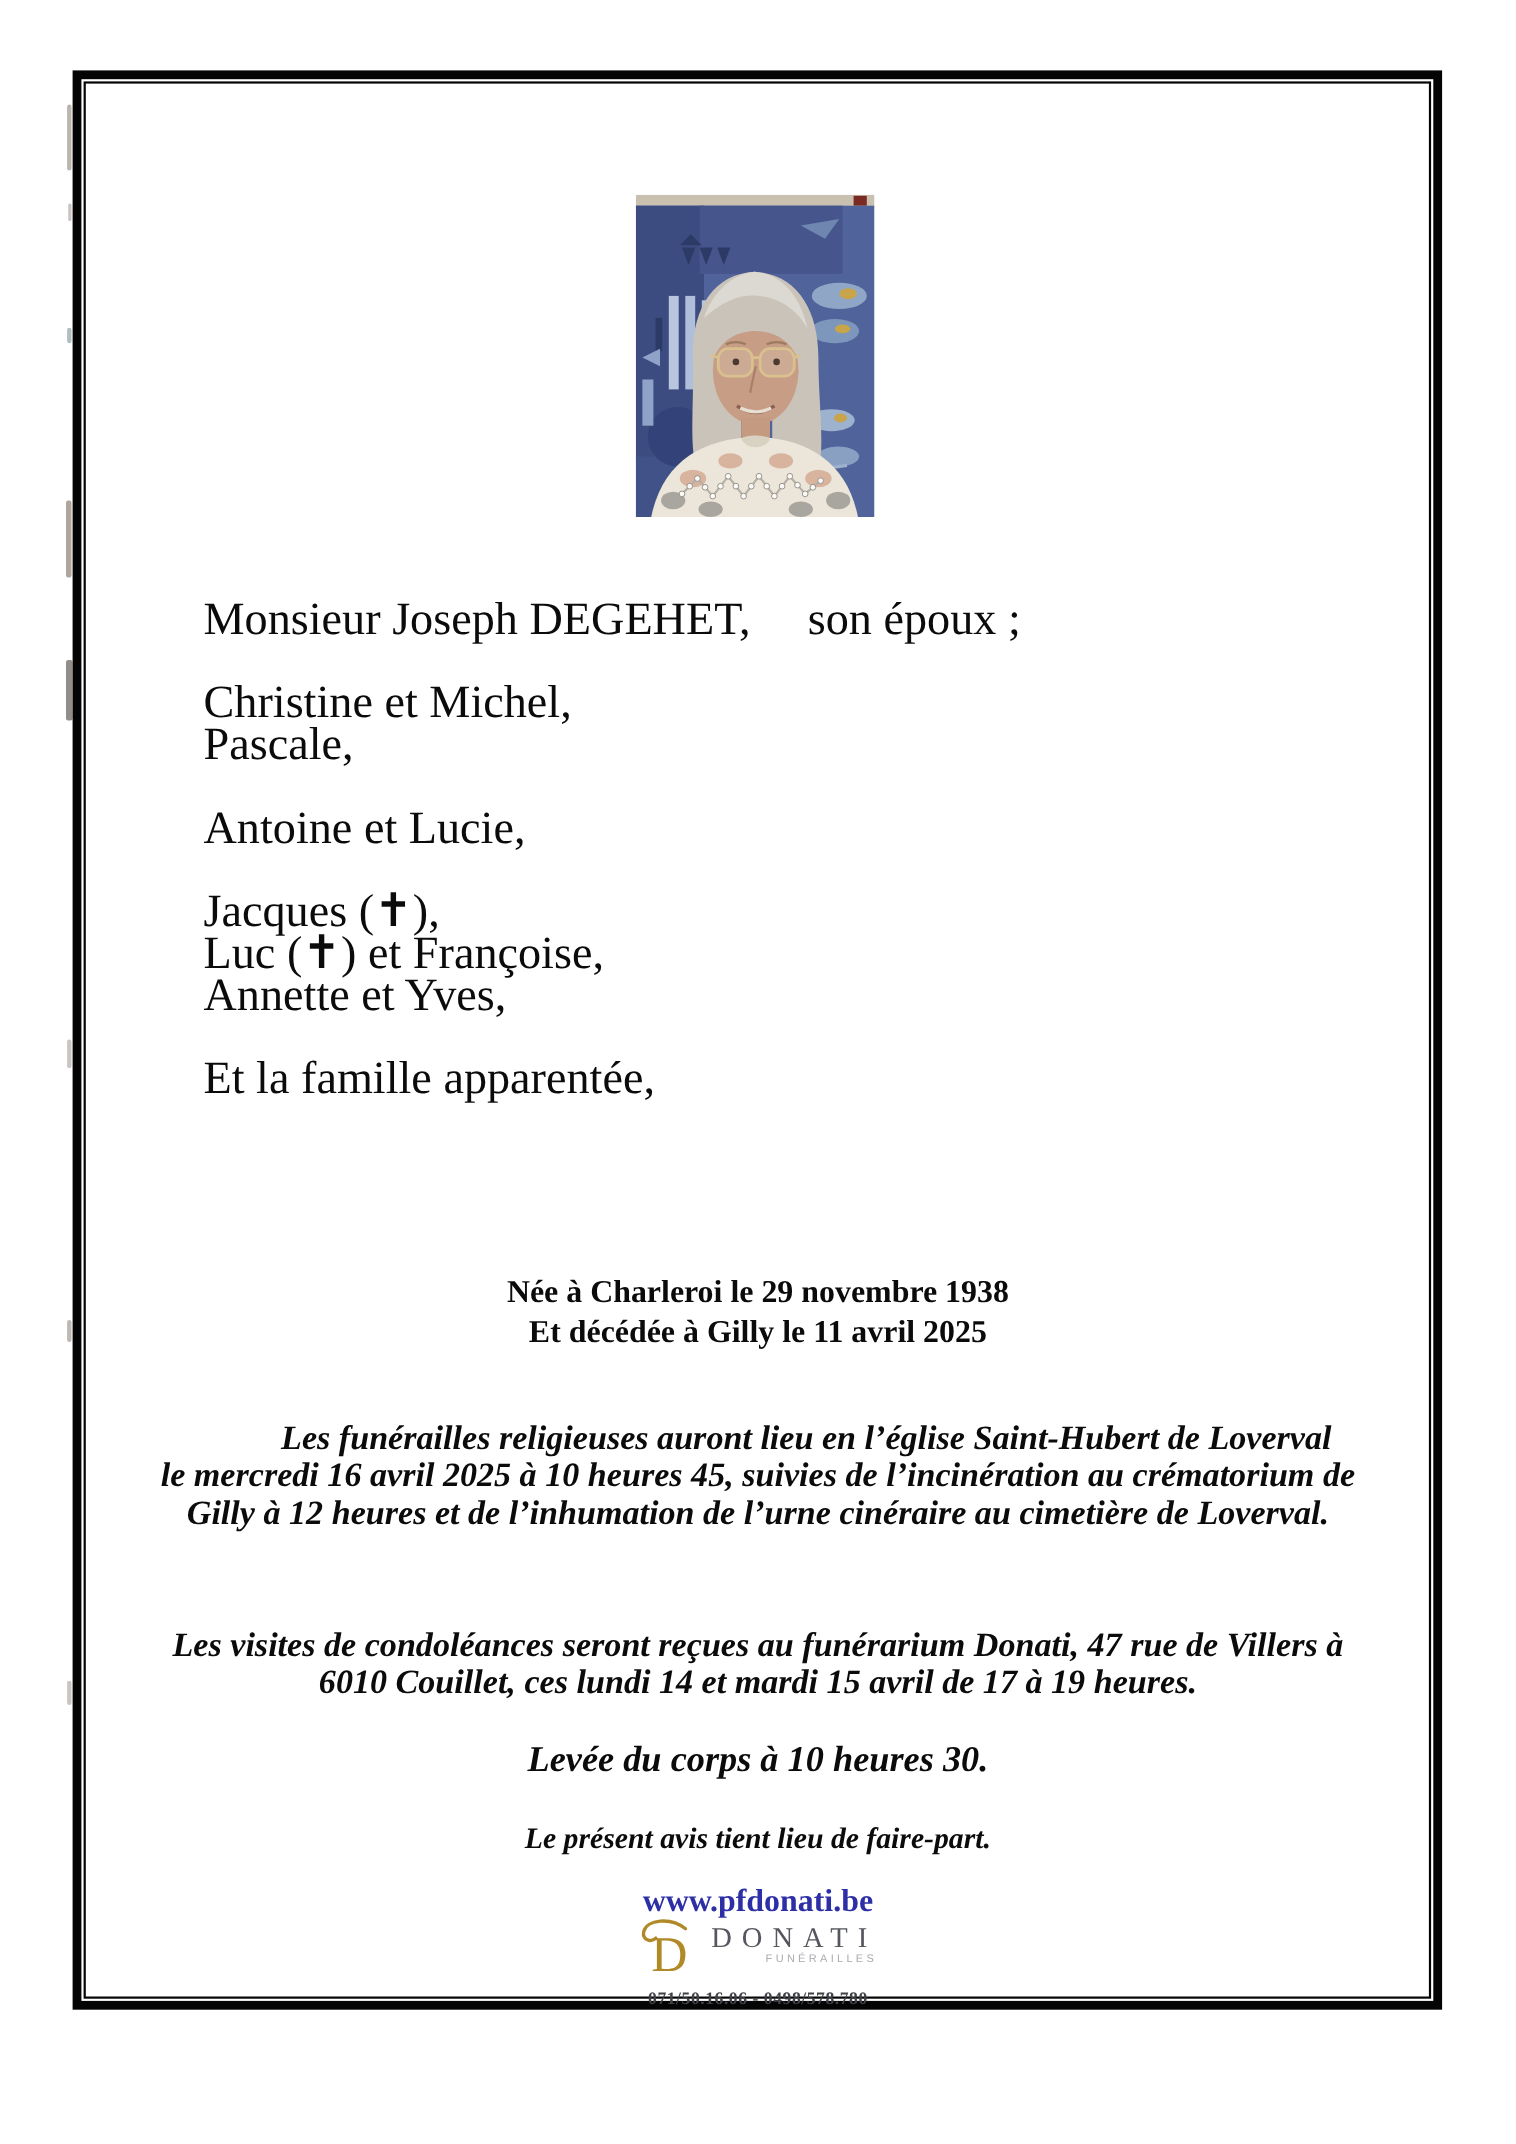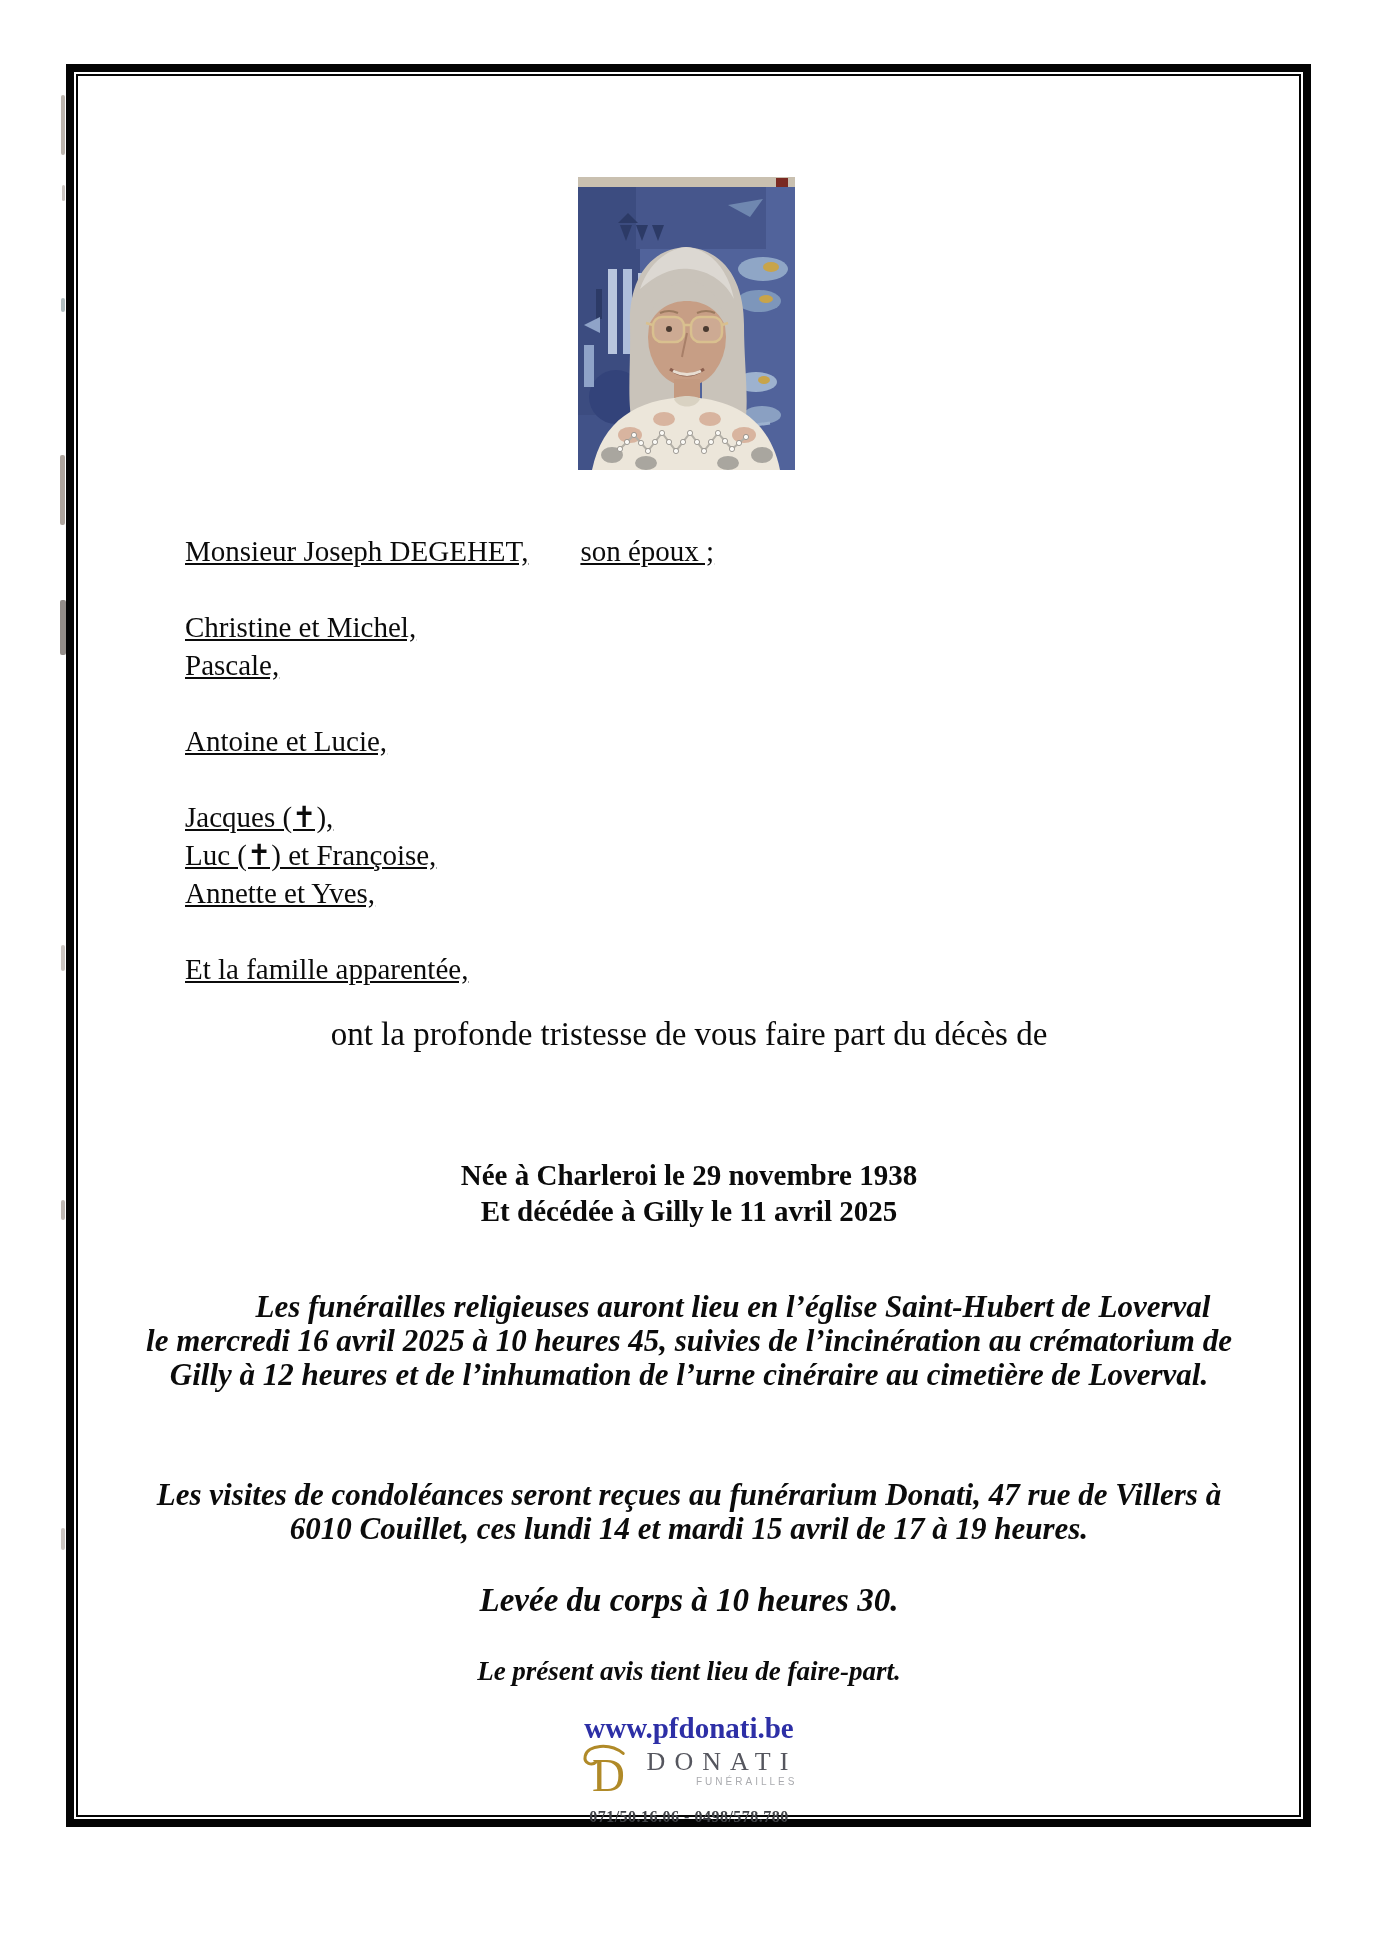--- a/index.html
+++ b/index.html
@@ -19,22 +19,22 @@
   .frame::before{
     content:"";position:absolute;inset:2px;border:2px solid #040404;
   }
   
   .artifact{position:absolute;border-radius:2px;}
 
   .photo-wrap{position:absolute;left:578px;top:177px;width:217px;height:293px;}
   .photo-wrap svg{display:block;}
 
   .family{
-    position:absolute;left:185px;top:532px;
-    font-size:29px;line-height:38px;white-space:nowrap;text-decoration:underline;
+    position:absolute;left:185px;top:544px;
+    font-size:42px;line-height:38px;white-space:nowrap;
   }
   .family .blank{height:38px;}
   .gap-spacer{display:inline-block;width:52px;}
 
   .center-line{
     position:absolute;left:0;width:100%;text-align:center;white-space:nowrap;
   }
   .intro{font-size:33px;}
   .deceased{font-size:56px;font-weight:bold;letter-spacing:1px;}
   .dates{font-size:29px;font-weight:bold;line-height:36px;}
@@ -186,21 +186,20 @@
     <div class="blank"></div>
     <div>Antoine et Lucie,</div>
     <div class="blank"></div>
     <div>Jacques (✝),</div>
     <div>Luc (✝) et Françoise,</div>
     <div>Annette et Yves,</div>
     <div class="blank"></div>
     <div>Et la famille apparentée,</div>
   </div>
 
-  <div class="center-line intro" style="top:1016px;">ont la profonde tristesse de vous faire part du décès de</div>
   <div class="center-line dates" style="top:1157px;">Née à Charleroi le 29 novembre 1938</div>
   <div class="center-line dates" style="top:1193px;text-align:center;">Et décédée à Gilly le 11 avril 2025</div>
 
   <div>
     <div class="center-line ceremony" style="top:1290px;padding-left:44px;">Les funérailles religieuses auront lieu en l’église Saint-Hubert de Loverval</div>
     <div class="center-line ceremony" style="top:1324px;">le mercredi 16 avril 2025 à 10 heures 45, suivies de l’incinération au crématorium de</div>
     <div class="center-line ceremony" style="top:1358px;">Gilly à 12 heures et de l’inhumation de l’urne cinéraire au cimetière de Loverval.</div>
   </div>
 
   <div>

